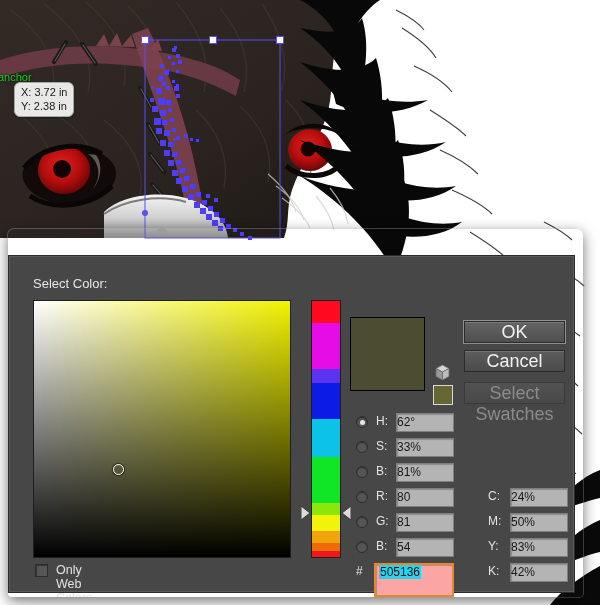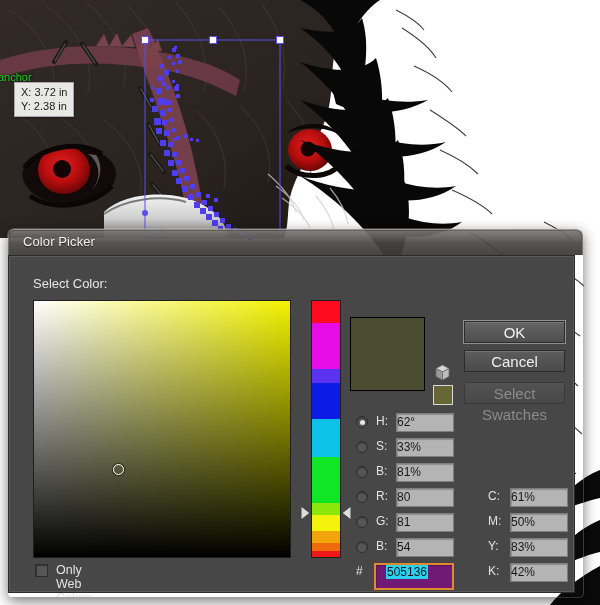--- a/index.html
+++ b/index.html
@@ -16,21 +16,21 @@
 
   
   .anchor-label{
     position:absolute;left:-2px;top:71px;
     color:#1ad11a;font-size:11px;font-family:"Liberation Sans",sans-serif;
     text-shadow:0 0 2px #000;
     white-space:nowrap;
   }
   .coord-tip{
     position:absolute;left:14px;top:82px;
-    background:#e8e8e6;border:1px solid #a9a9a9;border-radius:0;
+    background:#e8e8e6;border:1px solid #a9a9a9;border-radius:6px;
     padding:2px 6px 3px 6px;
     font-size:11px;color:#1b1b1b;line-height:14px;
     box-shadow:0 1px 2px rgba(0,0,0,.35);
   }
 
   
   #dialog{
     position:absolute;left:8px;top:229px;width:575px;height:368px;
     border-radius:6px 6px 4px 4px;
     box-shadow:0 4px 14px rgba(0,0,0,.55), 0 0 0 1px rgba(255,255,255,.28);
@@ -98,21 +98,21 @@
   }
   .cube-icon{position:absolute;left:425px;top:108px;width:17px;height:18px;}
   .websafe-swatch{
     position:absolute;left:424px;top:129px;width:20px;height:20px;
     border:1px solid #d8d8d8;box-sizing:border-box;
   }
 
   
   .btn{
     position:absolute;left:455px;width:101px;height:22px;
-    font-size:15px;color:#f0f0f0;text-align:center;line-height:21px;
+    font-size:18px;color:#f0f0f0;text-align:center;line-height:21px;
     background:linear-gradient(180deg,#5d5d5d,#4a4a4a);
     border:1px solid #2c2c2c;
     box-shadow:inset 0 1px 0 rgba(255,255,255,.13);
     box-sizing:border-box;cursor:default;
   }
   .btn.primary{
     top:65px;
     outline:1px solid #8f8f8f;outline-offset:0px;
     background:linear-gradient(180deg,#646464,#4f4f4f);
   }
@@ -144,23 +144,23 @@
     background:#b4b4b4;border:1px solid #7e7e7e;box-sizing:border-box;
     font-size:12px;color:#181818;line-height:17px;
     box-shadow:inset 1px 1px 1px rgba(0,0,0,.22);
     cursor:text;
   }
   .field.hsb{left:40px;}
   .field.cmyk{left:22px;}
 
   .hash{position:absolute;left:0px;top:1px;font-size:12px;color:#e3e3e3;}
   .field.hex{
-    left:18px;width:80px;height:27px;
-    background:#701a75;border:2px solid #e08a30;box-sizing:border-box;
-    padding-left:10px;line-height:15px;
+    left:18px;width:80px;height:34px;
+    background:#fca5a5;border:2px solid #e08a30;box-sizing:border-box;
+    padding-left:3px;line-height:15px;
   }
   .hex-sel{background:#2bd2f0;color:#151515;padding:0 1px;}
 
   
   .webcolors{position:absolute;left:26px;top:307px;height:16px;}
   .cbox{
     position:absolute;left:0;top:1px;width:13px;height:13px;
     background:#565656;border:1px solid #2d2d2d;box-sizing:border-box;
     box-shadow:inset 1px 1px 1px rgba(0,0,0,.4);
   }
@@ -391,24 +391,20 @@
   <div class="anchor-label">anchor</div>
 
   <div class="coord-tip">
     <div>X: 3.72 in</div>
     <div>Y: 2.38 in</div>
   </div>
 </div>
 
 <div id="dialog">
 
-  <div class="titlebar">
-    <div class="sheen"></div>
-    <div class="title-text">Color Picker</div>
-  </div>
 
   <div class="dlg-body">
 
     <div class="section-label">Select Color:</div>
 
     <div class="sv-wrap">
       <svg class="sv-field" width="256" height="256" viewBox="0 0 256 256">
         <defs>
           <linearGradient id="satG" x1="0" y1="0" x2="1" y2="0">
             <stop offset="0%" stop-color="#ffffff"></stop>
@@ -491,21 +487,21 @@
       <div class="field hsb">54</div>
     </div>
 
     <div class="row" style="left:347px;top:307px;width:130px;">
       <div class="hash">#</div>
       <div class="field hex"><span class="hex-sel">505136</span></div>
     </div>
 
     <div class="row" style="left:479px;top:232px;width:100px;">
       <div class="rlabel c2">C:</div>
-      <div class="field cmyk">61%</div>
+      <div class="field cmyk">24%</div>
     </div>
     <div class="row" style="left:479px;top:257px;width:100px;">
       <div class="rlabel c2">M:</div>
       <div class="field cmyk">50%</div>
     </div>
     <div class="row" style="left:479px;top:282px;width:100px;">
       <div class="rlabel c2">Y:</div>
       <div class="field cmyk">83%</div>
     </div>
     <div class="row" style="left:479px;top:307px;width:100px;">

